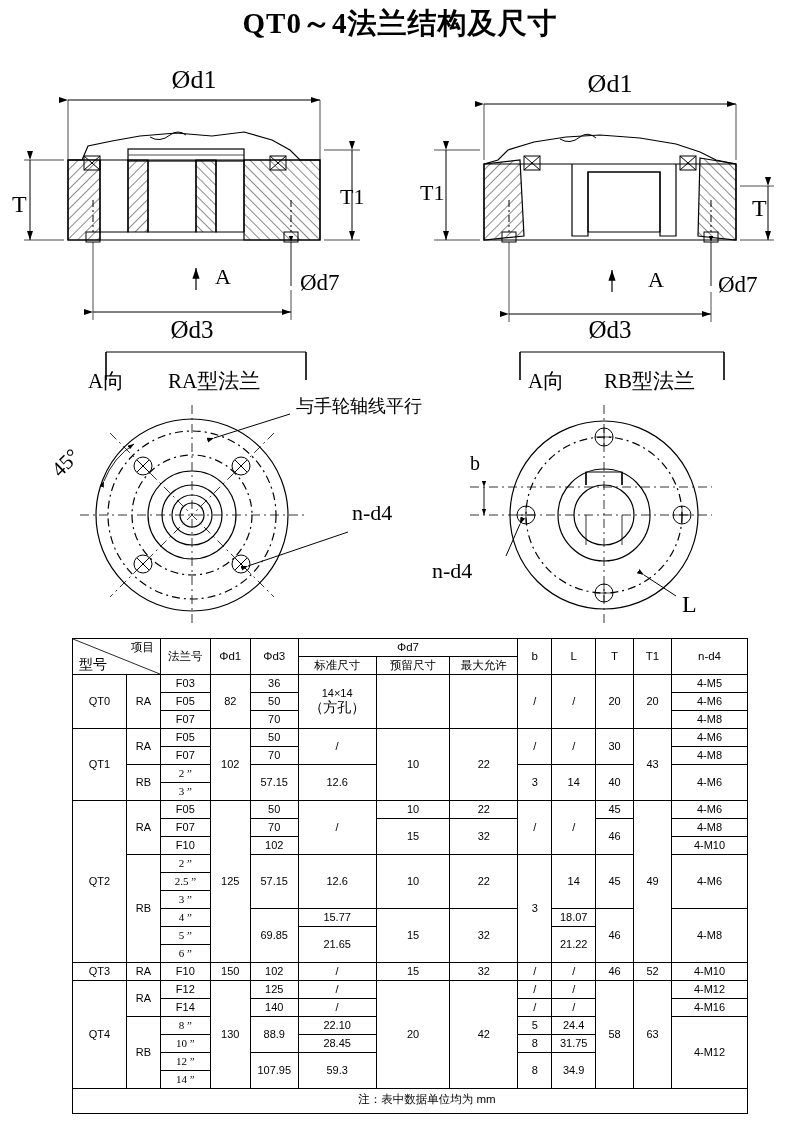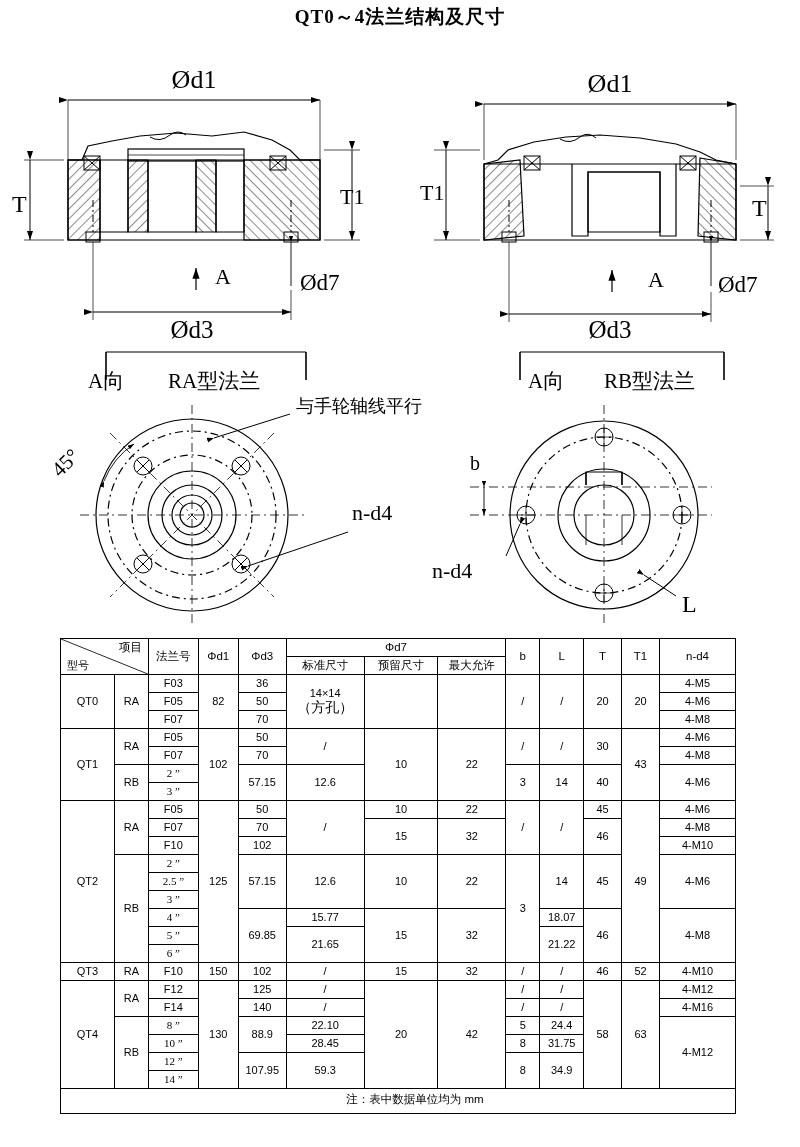--- a/index.html
+++ b/index.html
@@ -5,41 +5,41 @@
   html,body{margin:0;padding:0;}
   body{
     width:800px;height:1147px;background:#ffffff;
     font-family:"Liberation Serif", serif;
     color:#000;position:relative;overflow:hidden;
   }
   .page{position:relative;width:800px;height:1147px;}
 
   .title{
     position:absolute;top:4px;left:0;width:800px;text-align:center;
-    font-size:19px;font-weight:bold;letter-spacing:1px;
+    font-size:29px;font-weight:bold;letter-spacing:1px;
     font-family:"Liberation Serif", serif;
   }
 
   svg.draw{position:absolute;top:0;left:0;width:800px;height:1147px;}
 
   
-  .tblwrap{position:absolute;left:60px;top:638px;width:676px;}
+  .tblwrap{position:absolute;left:72px;top:638px;width:676px;}
   table.spec{
     border-collapse:collapse;width:676px;
     font-family:"Liberation Sans", sans-serif;
     font-size:11px;
   }
   table.spec td, table.spec th{
     border:1px solid #000;text-align:center;vertical-align:middle;
     padding:0;height:17px;line-height:1.05;font-weight:normal;
   }
   .hdr-cell{font-size:11.5px;}
   .corner{position:relative;height:50px;}
   .corner .c1{position:absolute;top:2px;right:6px;font-size:11.5px;}
-  .corner .c2{position:absolute;bottom:2px;left:6px;font-size:11px;}
+  .corner .c2{position:absolute;bottom:2px;left:6px;font-size:14px;}
   .corner .diag{position:absolute;top:0;left:0;width:100%;height:100%;}
   .note{
     border:1px solid #000;border-top:none;text-align:center;
     padding:3px 0 3px 34px;font-size:11.5px;height:18px;
     font-family:"Liberation Sans", sans-serif;
   }
   .small{font-size:14px;}
   .twoline{line-height:1.08;}
   .inch{font-family:"Liberation Serif", serif;}
 </style>

